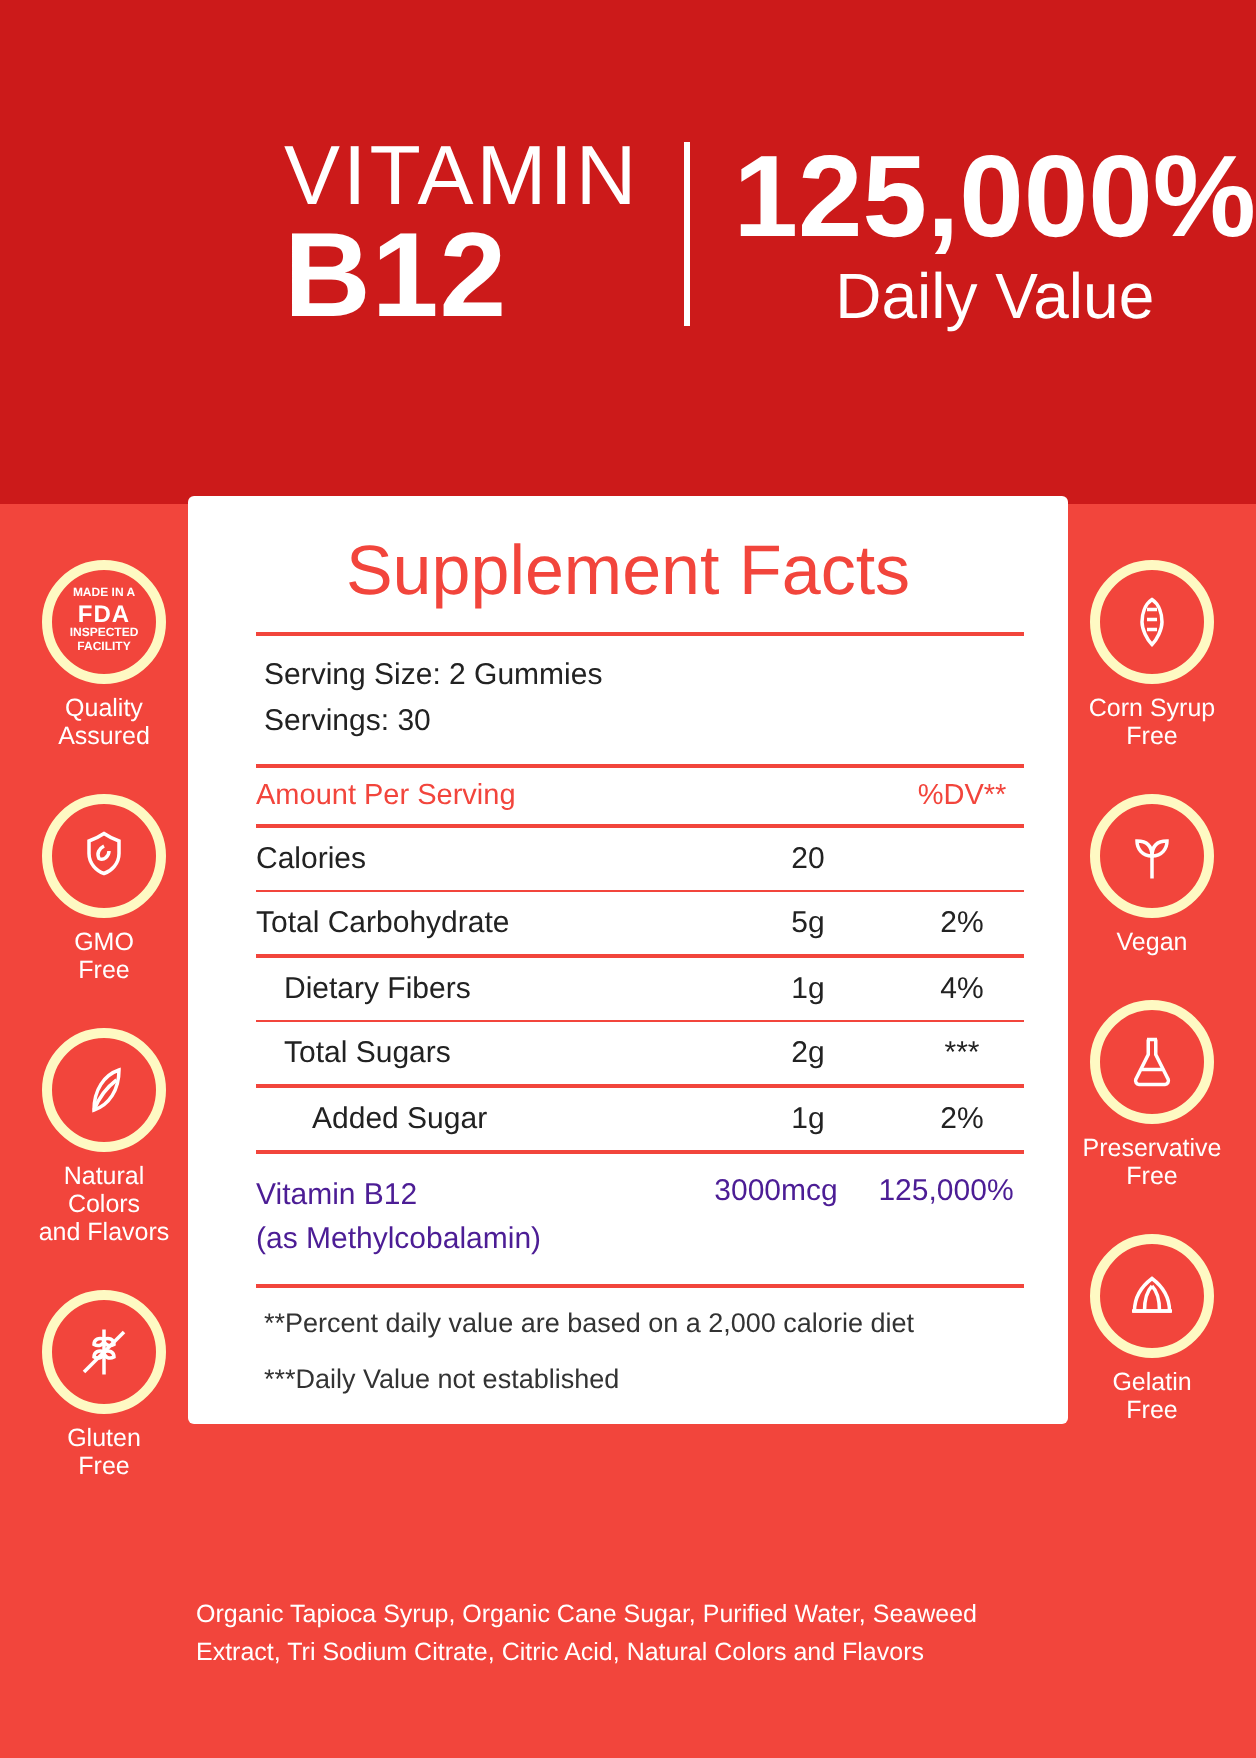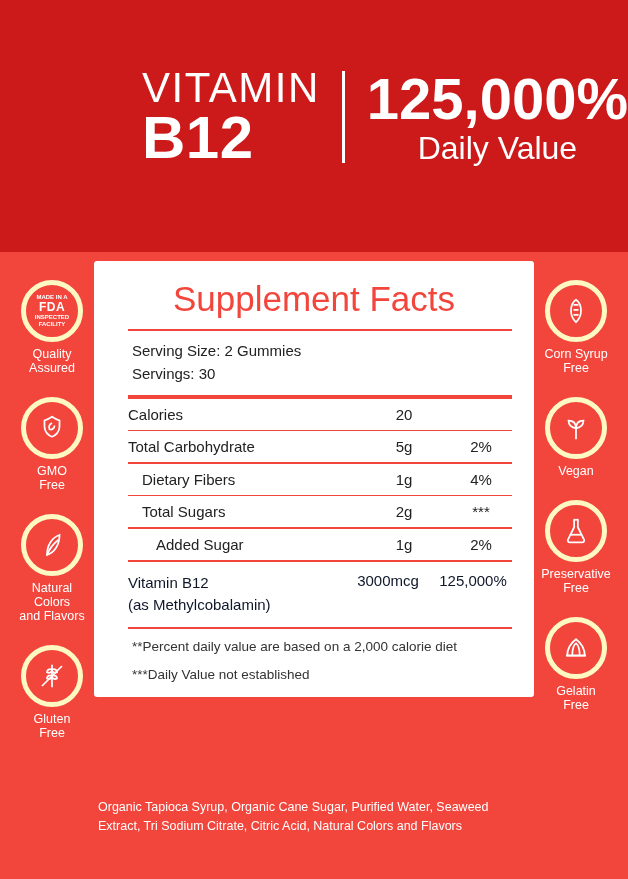--- a/index.html
+++ b/index.html
@@ -125,21 +125,21 @@
   }
   .badge-fda .big {
     font-size: 12px;
     display: block;
     letter-spacing: 0.5px;
   }
   
   .facts {
     position: absolute;
     left: 94px;
-    top: 261px;
+    top: 248px;
     width: 440px;
     background: #ffffff;
     border-radius: 3px;
     padding: 0 0 10px 0;
     box-sizing: border-box;
   }
   .facts-title {
     color: #f2453c;
     font-size: 35px;
     text-align: center;
@@ -179,21 +179,21 @@
     display: flex;
   }
   .amount-row .lbl { flex: 1; text-align: left; }
   .amount-row .dv { width: 62px; text-align: center; }
   .ind1 { padding-left: 14px; }
   .ind2 { padding-left: 28px; }
   .vit-row {
     display: flex;
     align-items: flex-start;
     font-size: 15px;
-    color: #0f172a;
+    color: #4c1d95;
     padding: 10px 0 10px 0;
   }
   .vit-row .lbl { flex: 1; text-align: left; line-height: 1.5; }
   .vit-row .val { width: 92px; text-align: center; padding-top: 0px; }
   .vit-row .dv  { width: 78px; text-align: center; padding-top: 0px; }
   .note {
     font-size: 13.5px;
     color: #333;
     padding: 8px 0 2px 4px;
     line-height: 1.5;
@@ -341,20 +341,24 @@
 
       <div class="rule"></div>
 
       <div class="serving">
         <div>Serving Size: 2 Gummies</div>
         <div>Servings: 30</div>
       </div>
 
       <div class="rule"></div>
 
+      <div class="amount-row">
+        <span class="lbl">Amount Per Serving</span>
+        <span class="dv">%DV**</span>
+      </div>
 
       <div class="rule"></div>
 
       <div class="row">
         <span class="lbl">Calories</span>
         <span class="val">20</span>
         <span class="dv"></span>
       </div>
       <div class="rule thin"></div>
 

